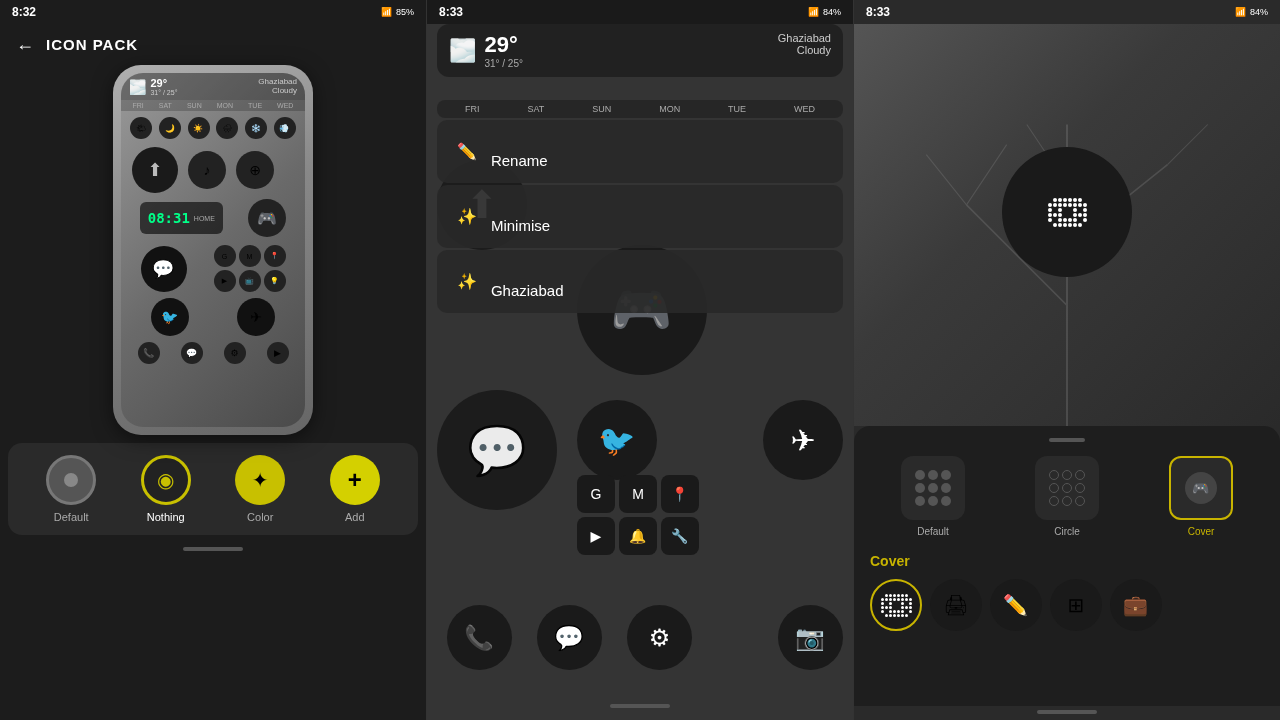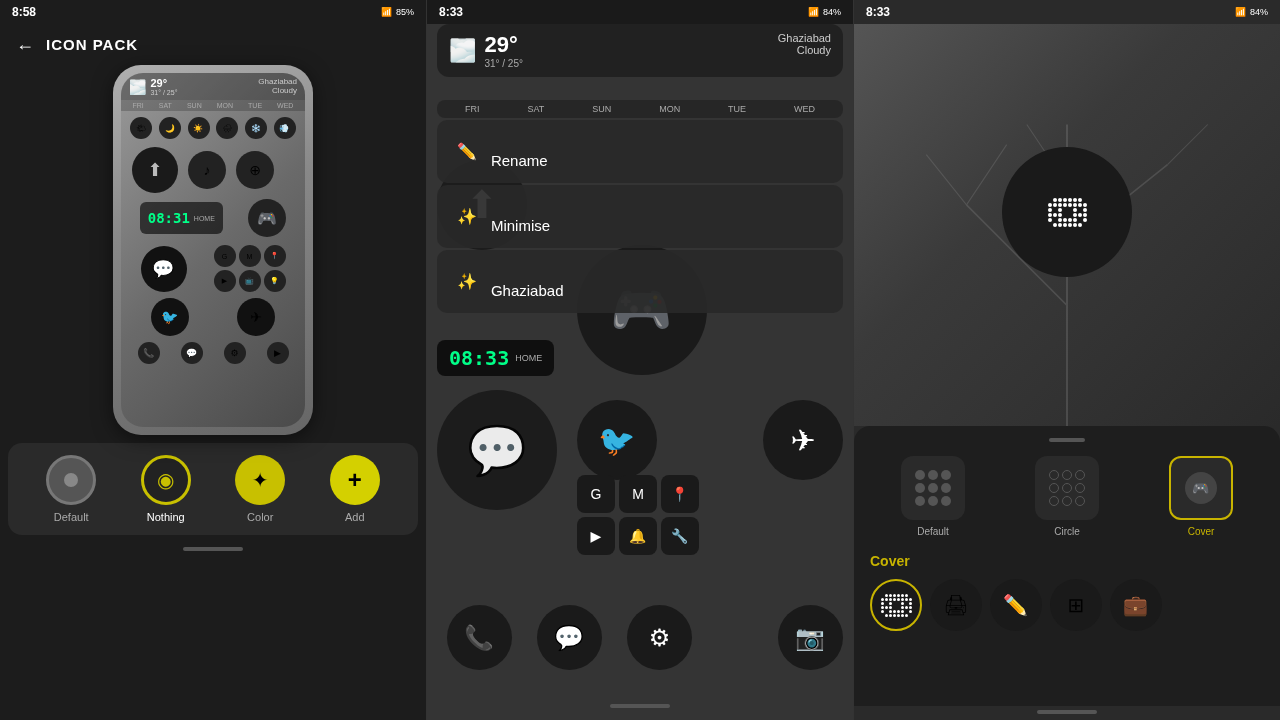--- a/index.html
+++ b/index.html
@@ -449,21 +449,21 @@
       gap: 1px;
     }
     .px-s { width: 3px; height: 3px; border-radius: 50%; background: white; }
     .px-s.empty { background: transparent; }
   </style>
 </head>
 <body>
 
 <div class="panel panel1">
   <div class="status-bar">
-    <span class="time">8:58</span>
+    <span class="time">8:32</span>
     <div class="status-icons">
       <span>📶</span>
       <span>85%</span>
     </div>
   </div>
 
   <div class="panel1-header">
     <span class="back-arrow">←</span>
     <span class="header-title">ICON PACK</span>
   </div>
@@ -658,24 +658,20 @@
     <div class="ctx-menu-item">
       <span class="ctx-menu-icon">✨</span>
       <span class="ctx-menu-label">Minimise</span>
     </div>
     <div class="ctx-menu-item">
       <span class="ctx-menu-icon">✨</span>
       <span class="ctx-menu-label">Ghaziabad</span>
     </div>
   </div>
 
-  <div class="ctx-clock">
-    <span class="ctx-clock-text">08:33</span>
-    <span class="ctx-clock-home">HOME</span>
-  </div>
 
   <div class="home-indicator" style="position:absolute;bottom:6px;left:50%;transform:translateX(-50%);"></div>
 </div>
 
 <div class="panel panel3">
   <div class="status-bar" style="background:#2a2a2a;">
     <span class="time">8:33</span>
     <div class="status-icons">
       <span>📶</span>
       <span>84%</span>

